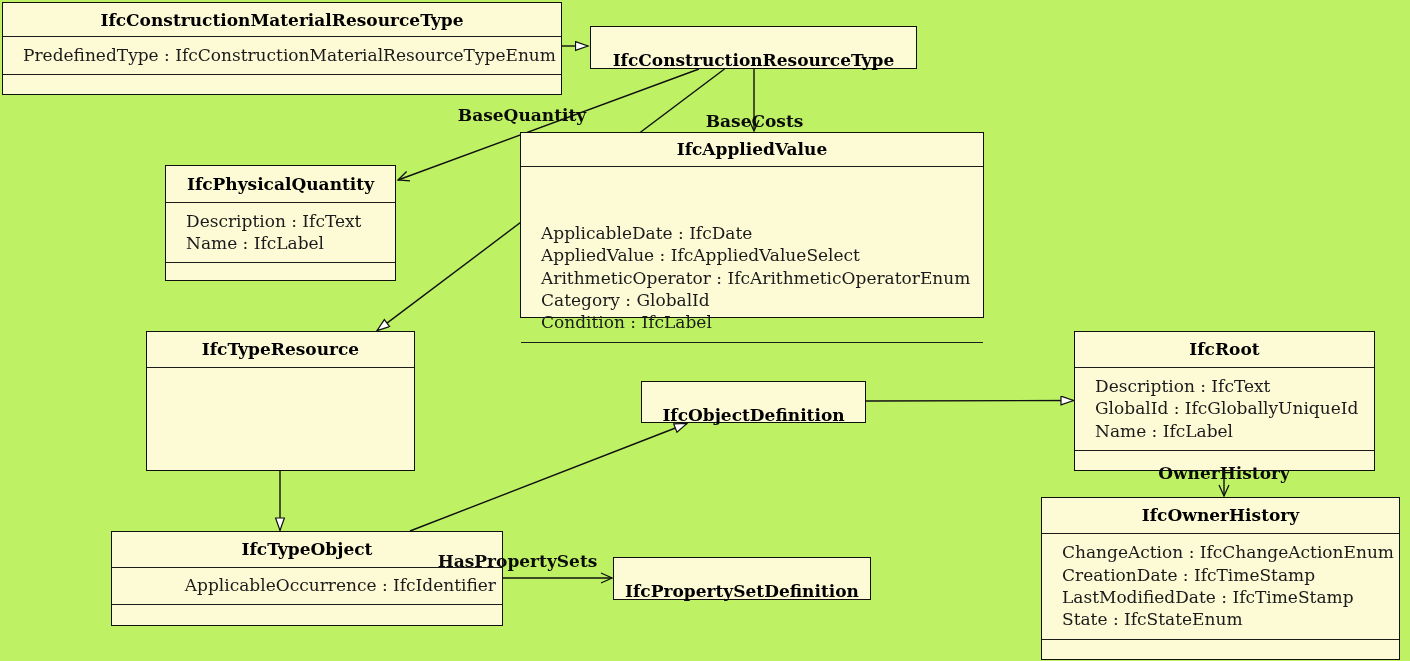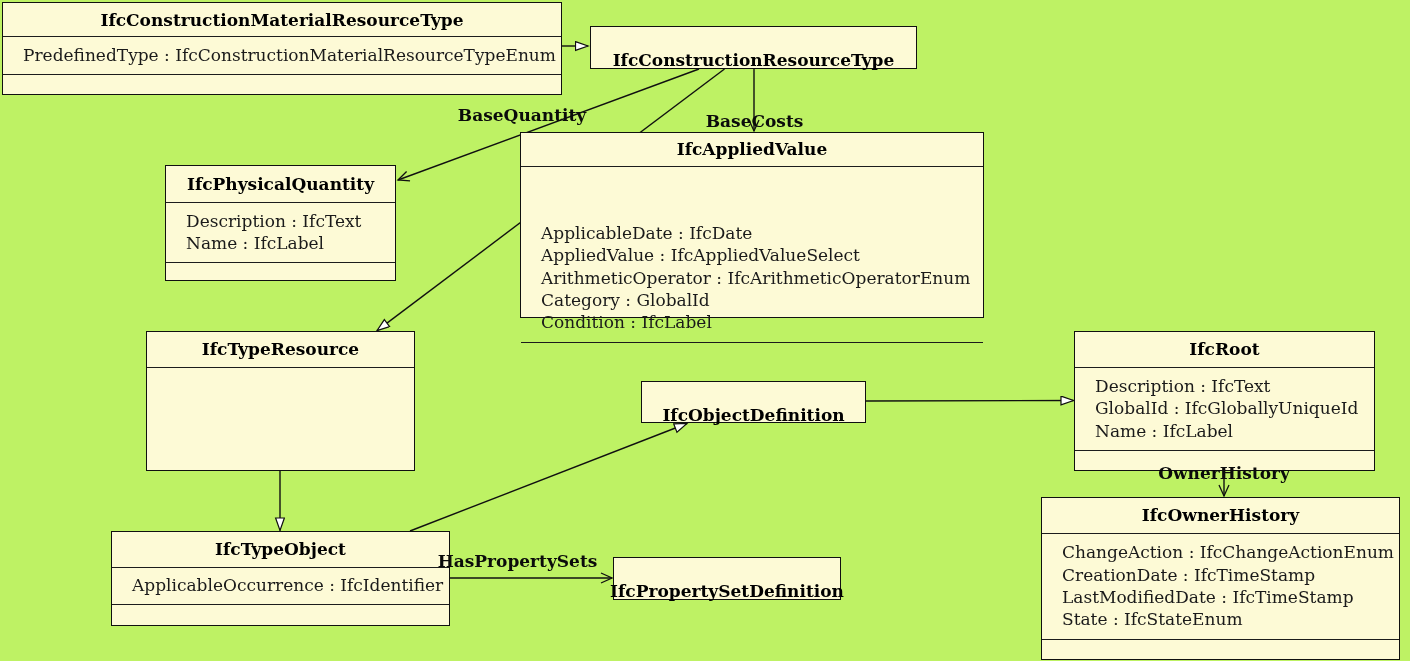--- a/index.html
+++ b/index.html
@@ -95,33 +95,33 @@
       <div class="uml-attr">Name : IfcLabel</div>
     </div>
     <div class="uml-blank"></div>
   </div>
 
   <div class="uml-class" style="left:146px; top:331px; width:269px; height:140px;">
     <div class="uml-title" style="height:35.5px;">IfcTypeResource</div>
     <div class="uml-blank"></div>
   </div>
 
-  <div class="uml-class" style="left:111px; top:531px; width:339px; height:95px;">
+  <div class="uml-class" style="left:111px; top:531px; width:392px; height:95px;text-align:right;">
     <div class="uml-title" style="height:35.5px;">IfcTypeObject</div>
     <div class="uml-attrs" style="height:37px;">
       <div class="uml-attr">ApplicableOccurrence : IfcIdentifier</div>
     </div>
     <div class="uml-blank"></div>
   </div>
 
   <div class="uml-class single" style="left:641px; top:381px; width:225px; height:42px;">
     <div class="uml-title" style="flex:1 1 auto;">IfcObjectDefinition</div>
   </div>
 
-  <div class="uml-class single" style="left:613px; top:557px; width:228px; height:43px;">
+  <div class="uml-class single" style="left:613px; top:557px; width:258px; height:43px;">
     <div class="uml-title" style="flex:1 1 auto;">IfcPropertySetDefinition</div>
   </div>
 
   <div class="uml-class" style="left:1074px; top:331px; width:301px; height:140px;">
     <div class="uml-title" style="height:35.5px;">IfcRoot</div>
     <div class="uml-attrs" style="height:83px;">
       <div class="uml-attr">Description : IfcText</div>
       <div class="uml-attr">GlobalId : IfcGloballyUniqueId</div>
       <div class="uml-attr">Name : IfcLabel</div>
     </div>

